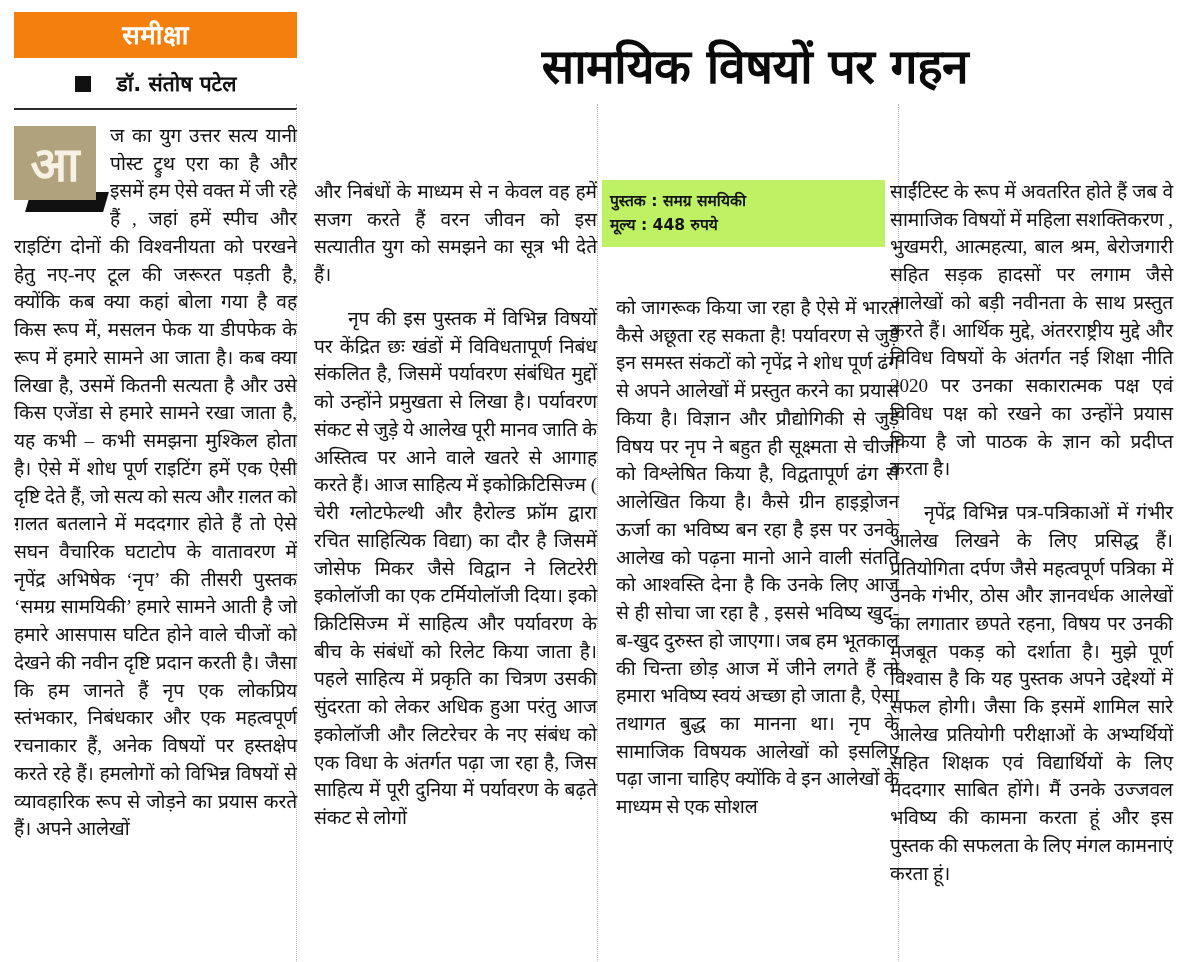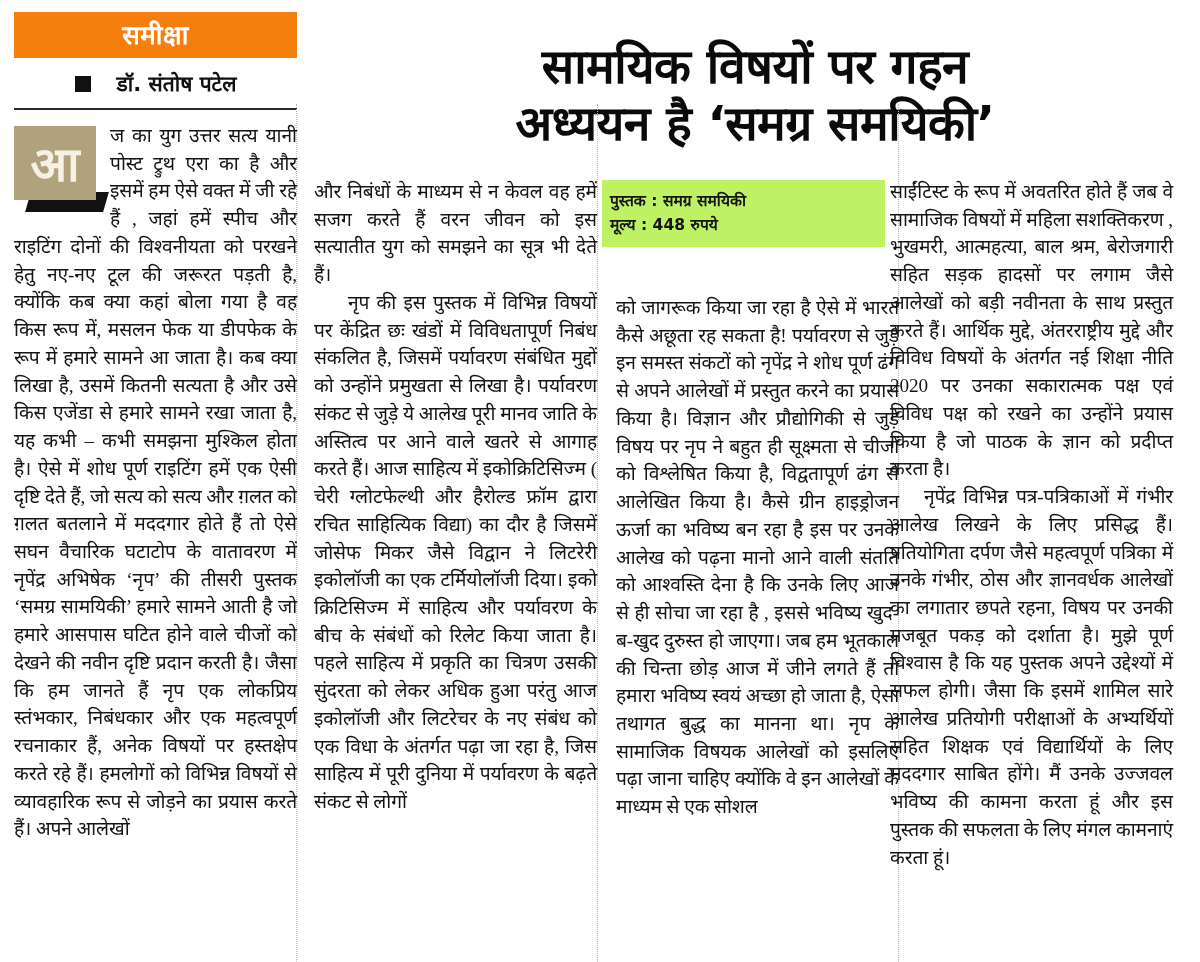--- a/index.html
+++ b/index.html
@@ -104,21 +104,21 @@
     top: 0;
     width: 283px;
     font-size: 19.2px;
     line-height: 1.445;
     text-align: justify;
     text-justify: inter-word;
     color: #141414;
     letter-spacing: -0.1px;
   }
   .col p { margin: 0; text-indent: 0; }
-  .col p + p { margin-top: 0; text-indent: 34px; }
+  .col p + p { margin-top: 16px; text-indent: 34px; }
 
   #col1 { left: 0px;   top: 122px; width: 283px; height: 840px; }
   #col2 { left: 300px; top: 178px; width: 283px; height: 784px; }
   #col3 { left: 602px; top: 294px; width: 283px; height: 656px; }
   #col4 { left: 876px; top: 178px; width: 283px; height: 784px; }
 
   
   .divider {
     position: absolute;
     width: 0;
@@ -195,21 +195,20 @@
     </div>
     <div class="byline-row">
       <span class="byline-bullet"></span>
       <span class="byline-name">डॉ. संतोष पटेल</span>
     </div>
     <div class="byline-rule"></div>
   </div>
 
   <h1 class="headline">
     <span class="headline-line">सामयिक विषयों पर गहन</span>
-    <span class="headline-line">अध्ययन है ‘समग्र समयिकी’</span>
   </h1>
 
   <div class="divider" id="div1"></div>
   <div class="divider" id="div2"></div>
   <div class="divider" id="div3"></div>
 
   <div class="bookbox">
     <span class="bookbox-line">पुस्तक : समग्र समयिकी</span>
     <span class="bookbox-line">मूल्य : 448 रुपये</span>
   </div>

